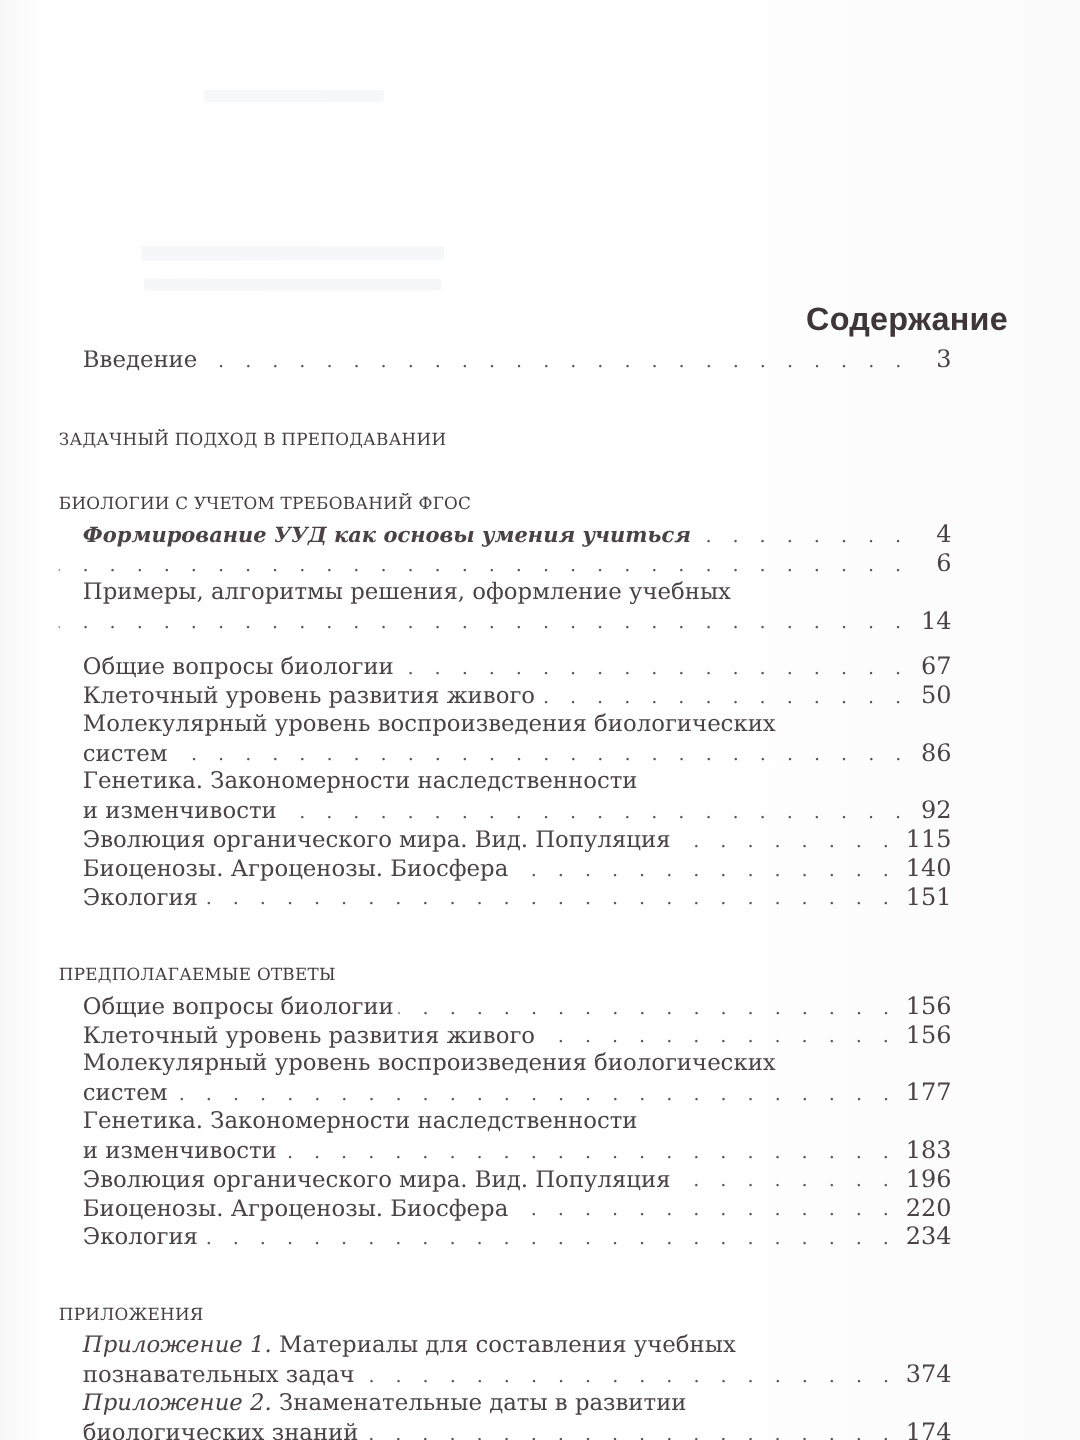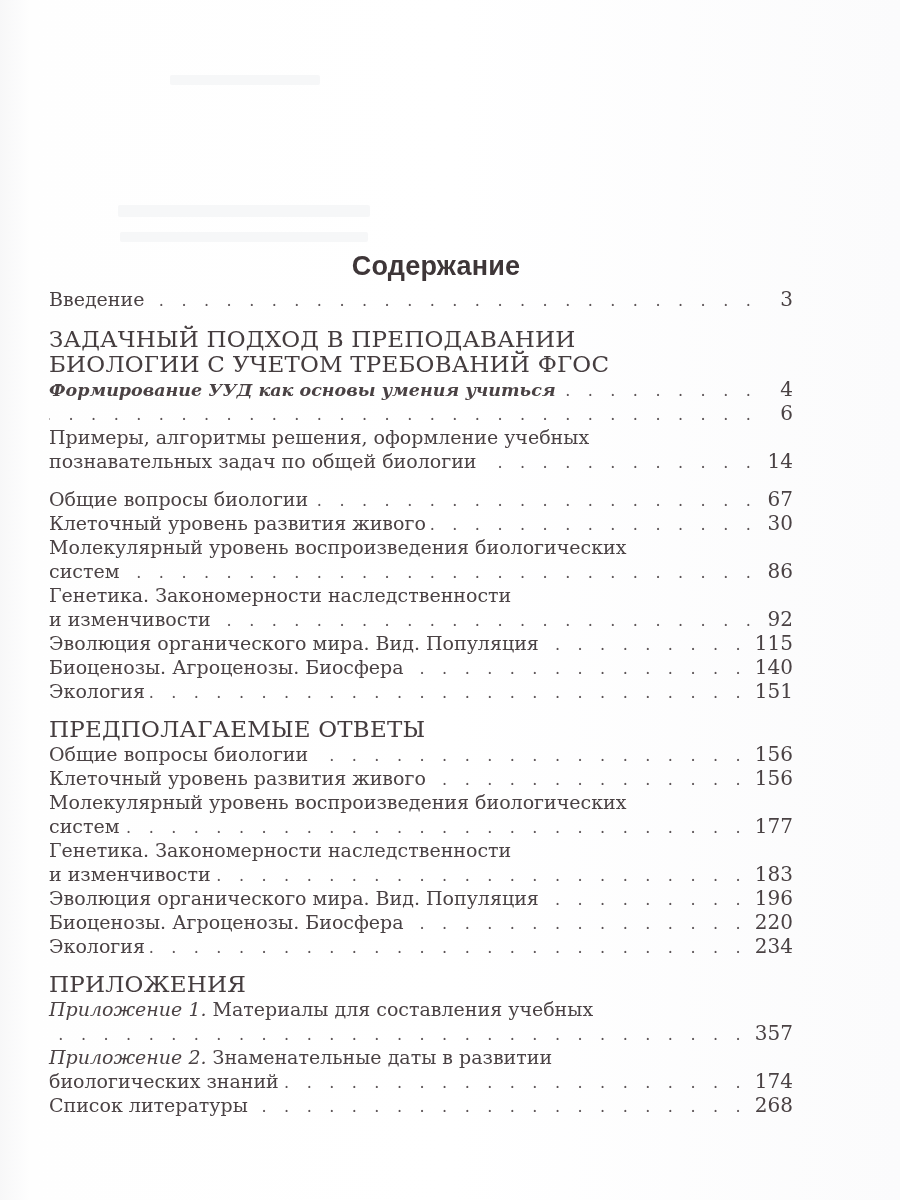--- a/index.html
+++ b/index.html
@@ -22,24 +22,24 @@
       background: linear-gradient(90deg, #f7f7f8 0px, #fefefe 30px, #ffffff 450px, #fbfbfc 900px);
     }
     .ghost {
       position: absolute;
       background: #eef0f2;
       opacity: 0.55;
       border-radius: 2px;
     }
     .toc-title {
       position: absolute;
-      left: 16px;
+      left: 0;
       width: 840px;
       top: 251px;
-      text-align: center;
+      text-align: right;
       font-family: "Liberation Sans", "DejaVu Sans", sans-serif;
       font-weight: bold;
       font-size: 27px;
       color: #3e3638;
       letter-spacing: 0.2px;
     }
     .toc {
       position: absolute;
       left: 49px;
       top: 287px;
@@ -51,20 +51,21 @@
       line-height: 24px;
       font-size: 19px;
       white-space: nowrap;
       display: flex;
       align-items: baseline;
     }
     .line .txt {
       flex: 0 0 auto;
       padding-right: 4px;
       background: transparent;
+      margin-left: 20px;
     }
     .line .dots {
       flex: 1 1 auto;
       overflow: hidden;
       white-space: nowrap;
       letter-spacing: 6.2px;
       color: #5a5254;
       font-size: 16px;
       text-align: right;
       direction: rtl;
@@ -72,23 +73,24 @@
     }
     .line .pg {
       flex: 0 0 auto;
       text-align: right;
       min-width: 28px;
       font-size: 20px;
     }
     .heading {
       height: 25px;
       line-height: 25px;
-      font-size: 23px;
+      font-size: 14px;
       letter-spacing: 0.2px;
       color: #453d3f;
+      margin-top: 28px;
     }
     .bold .txt { font-weight: bold; font-size: 17.5px; font-style: italic; }
     .gap-s { height: 14px; }
     .gap-m { height: 16px; }
     em.lbl { font-style: italic; }
   </style>
 </head>
 <body>
 
 <div class="page">
@@ -120,40 +122,39 @@
       </div>
       <div class="line">
         <span class="dots">. . . . . . . . . . . . . . . . . . . . . . . . . . . . . . . . . . . . . . . . . . . . . . . . . . . . . . . . . . . . . . . . . . . . . .</span>
         <span class="pg">6</span>
       </div>
       <div>
         <div class="line">
           <span class="txt">Примеры, алгоритмы решения, оформление учебных</span>
         </div>
         <div class="line">
-          <span class="txt">познавательных задач по общей биологии</span>
           <span class="dots">. . . . . . . . . . . . . . . . . . . . . . . . . . . . . . . . . . . . . . . . . . . . . . . . . . . . . . . . . . . . . . . . . . . . . .</span>
           <span class="pg">14</span>
         </div>
       </div>
     </div>
 
     <div class="gap-s"></div>
 
     <div>
 
       <div class="line">
         <span class="txt">Общие вопросы биологии</span>
         <span class="dots">. . . . . . . . . . . . . . . . . . . . . . . . . . . . . . . . . . . . . . . . . . . . . . . . . . . . . . . . . . . . . . . . . . . . . .</span>
         <span class="pg">67</span>
       </div>
       <div class="line">
         <span class="txt">Клеточный уровень развития живого</span>
         <span class="dots">. . . . . . . . . . . . . . . . . . . . . . . . . . . . . . . . . . . . . . . . . . . . . . . . . . . . . . . . . . . . . . . . . . . . . .</span>
-        <span class="pg">30</span>
+        <span class="pg">50</span>
       </div>
       <div>
         <div class="line">
           <span class="txt">Молекулярный уровень воспроизведения биологических</span>
         </div>
         <div class="line">
           <span class="txt">систем</span>
           <span class="dots">. . . . . . . . . . . . . . . . . . . . . . . . . . . . . . . . . . . . . . . . . . . . . . . . . . . . . . . . . . . . . . . . . . . . . .</span>
           <span class="pg">86</span>
         </div>
@@ -240,22 +241,23 @@
     <div class="gap-s"></div>
 
     <div>
       <div class="heading">ПРИЛОЖЕНИЯ</div>
 
       <div>
         <div class="line">
           <span class="txt"><em class="lbl">Приложение 1.</em><span> Материалы для составления учебных</span></span>
         </div>
         <div class="line">
-          <span class="dots">. . . . . . . . . . . . . . . . . . . . . . . . . . . . . . . . . . . . . . . . . . . . . . . . . . . . . . . . . . . . . . . . . . . . . .</span>
-          <span class="pg">357</span>
+          <span class="txt">познавательных задач</span>
+          <span class="dots">. . . . . . . . . . . . . . . . . . . . . . . . . . . . . . . . . . . . . . . . . . . . . . . . . . . . . . . . . . . . . . . . . . . . . .</span>
+          <span class="pg">374</span>
         </div>
       </div>
       <div>
         <div class="line">
           <span class="txt"><em class="lbl">Приложение 2.</em><span> Знаменательные даты в развитии</span></span>
         </div>
         <div class="line">
           <span class="txt">биологических знаний</span>
           <span class="dots">. . . . . . . . . . . . . . . . . . . . . . . . . . . . . . . . . . . . . . . . . . . . . . . . . . . . . . . . . . . . . . . . . . . . . .</span>
           <span class="pg">174</span>

